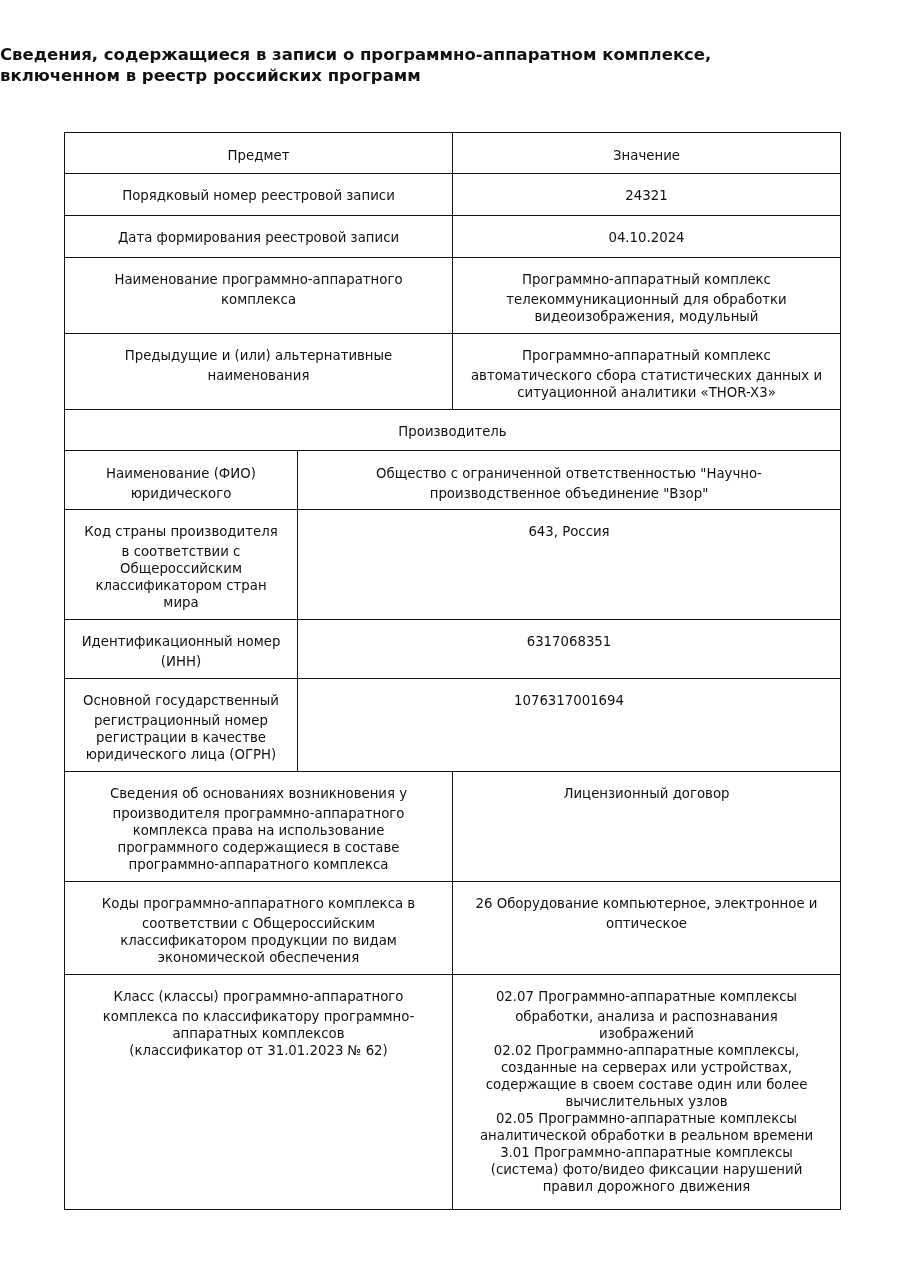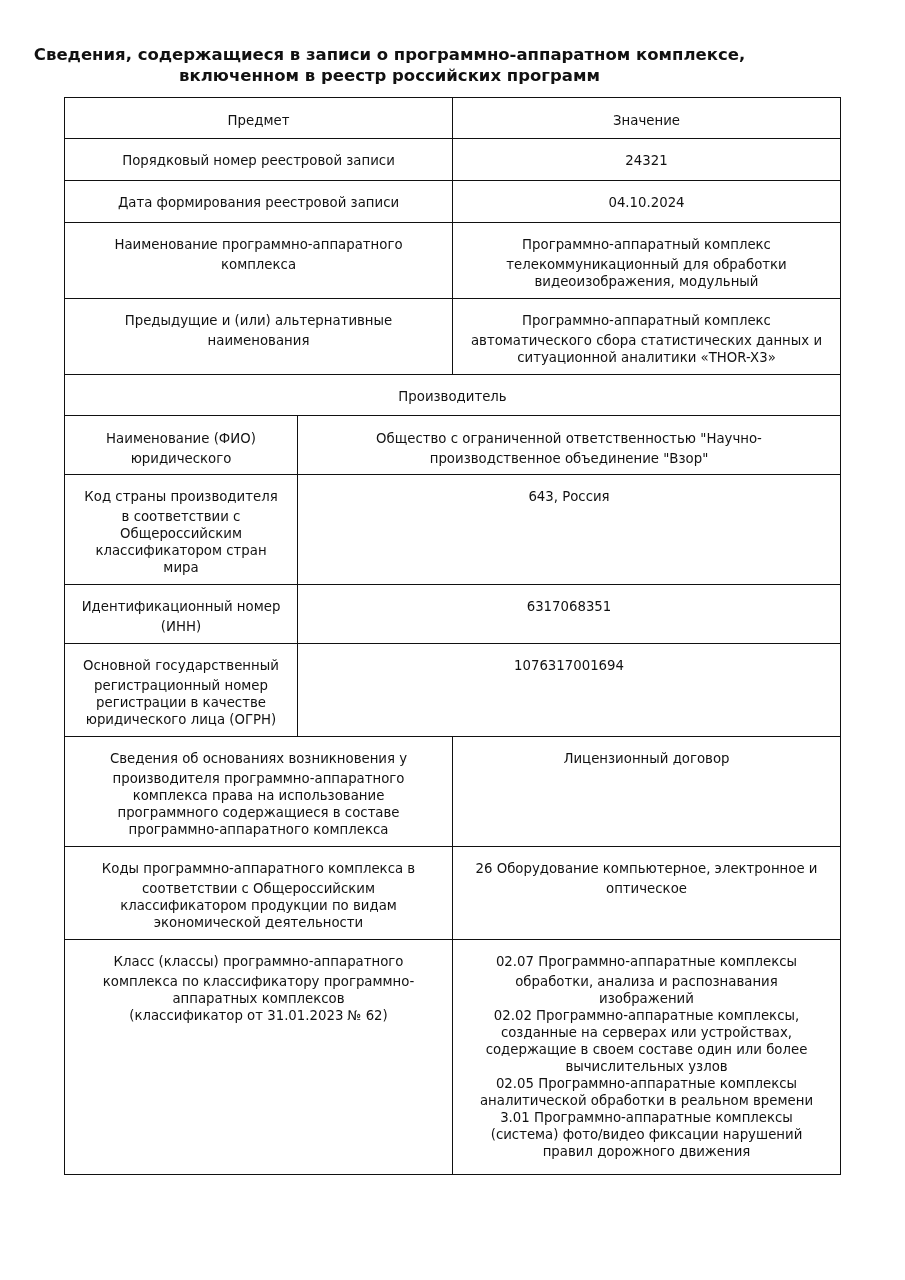--- a/index.html
+++ b/index.html
@@ -1,20 +1,20 @@
 <!DOCTYPE html>
 <html><head>
 <meta charset="utf-8">
 <style>
   html, body { margin:0; padding:0; background:#ffffff; }
   body { width:905px; height:1280px; position:relative; font-family:"DejaVu Sans", sans-serif; color:#111; }
-  .title { position:absolute; left:0; top:44px; width:779px; text-align:center; font-weight:bold; font-size:16.5px; line-height:21px; }
+  .title { position:absolute; left:0; top:44px; width:779px; text-align:left; font-weight:bold; font-size:16.5px; line-height:21px; }
   .grid { position:absolute; left:64px; top:97px; width:777px; }
   .row { display:flex; border:1.5px solid #111; border-top:none; box-sizing:border-box; }
-  .row.first { border-top:1.5px solid #111; }
+  .row.first { border-top:1.5px solid #111;margin-top:35px; }
   .cell { box-sizing:border-box; text-align:center; font-size:13.3px; line-height:17px; padding:0 6px; }
   .c-l { width:388px; border-right:1.5px solid #111; }
   .c-r { flex:1;text-align:center; }
   .c-sl { width:233px; border-right:1.5px solid #111; }
   .c-full { width:100%; }
   .line { display:block; }
   .l1 { margin-bottom:3px; }
 </style>
 </head>
 <body>
@@ -118,21 +118,21 @@
       <span class="line">программно-аппаратного комплекса</span>
     </div>
     <div class="cell c-r" style="padding-top:13px">Лицензионный договор</div>
   </div>
 
   <div class="row" style="height:93px">
     <div class="cell c-l" style="padding-top:13px">
       <span class="line l1">Коды программно-аппаратного комплекса в</span>
       <span class="line">соответствии с Общероссийским</span>
       <span class="line">классификатором продукции по видам</span>
-      <span class="line">экономической деятельности</span>
+      <span class="line">экономической обеспечения</span>
     </div>
     <div class="cell c-r" style="padding-top:13px">
       <span class="line l1">26 Оборудование компьютерное, электронное и</span>
       <span class="line">оптическое</span>
     </div>
   </div>
 
   <div class="row" style="height:235px">
     <div class="cell c-l" style="padding-top:13px">
       <span class="line l1">Класс (классы) программно-аппаратного</span>

